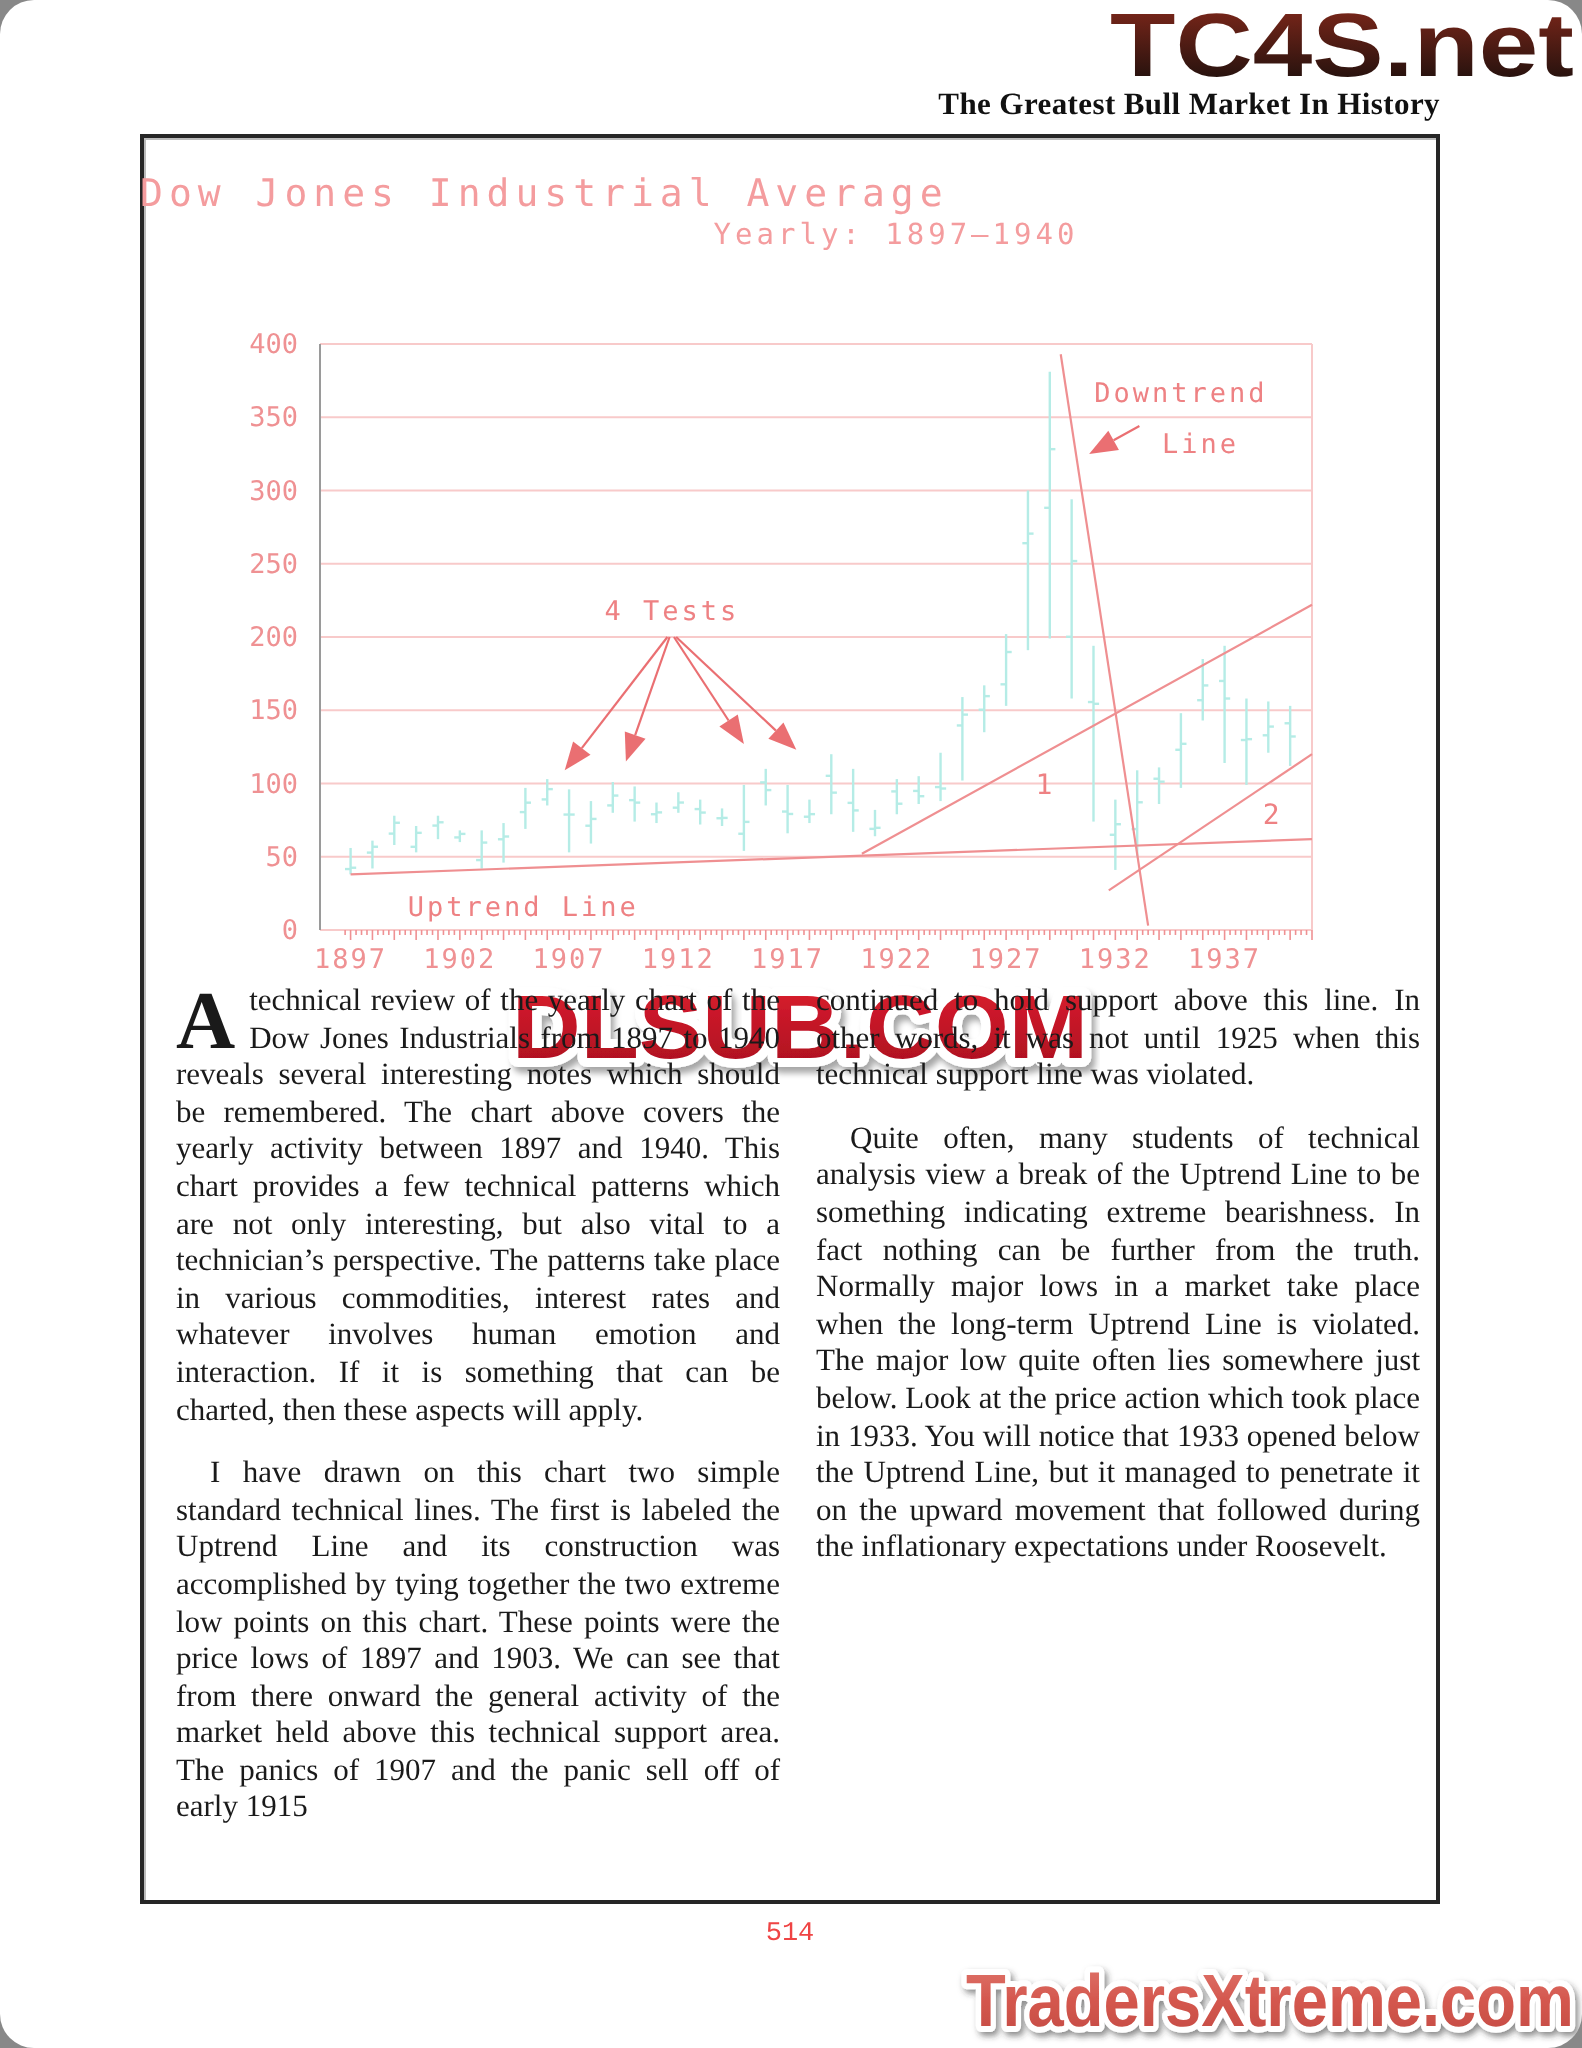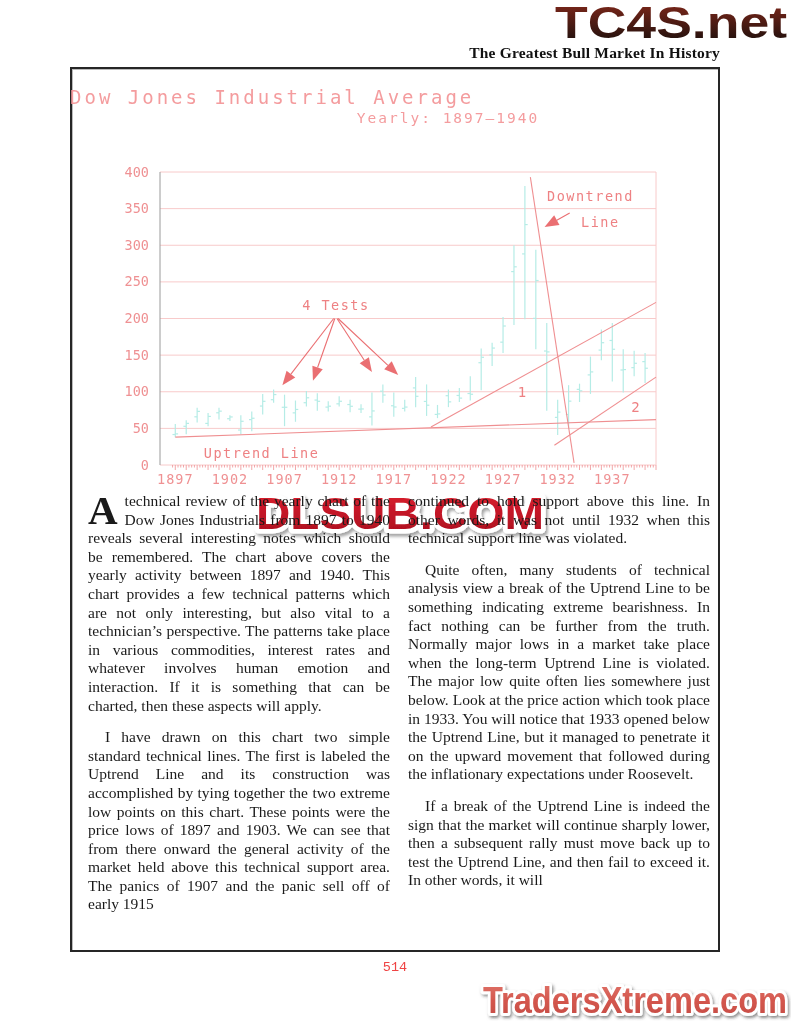--- a/index.html
+++ b/index.html
@@ -1,17 +1,17 @@
 <!DOCTYPE html>
 <html><head>
 <meta charset="utf-8">
 <style>
   html,body{margin:0;padding:0;background:#888;}
   #page{position:relative;width:791px;height:1024px;background:#ffffff;overflow:hidden;
-        font-family:"Liberation Serif",serif;color:#1a1a1a;margin:0 auto;}
+        font-family:"Liberation Serif",serif;color:#1a1a1a;margin:0 auto;border-radius:17px;}
   .abs{position:absolute;}
   #tagline{left:420px;top:44px;width:300px;text-align:right;
            font-size:15.5px;font-weight:600;color:#111;letter-spacing:.2px;}
   #main-box{left:70px;top:67px;width:646px;height:881px;border:2px solid #262626;
             box-shadow:1px 1px 0 #bbb inset;}
   #chart-title{left:70px;top:86px;width:764px;color:#f49c9e;
                font-family:"DejaVu Sans Mono",monospace;font-size:19px;letter-spacing:3px;}
   #chart-subtitle{left:70px;top:110px;width:756px;text-align:center;color:#f49c9e;
                font-family:"DejaVu Sans Mono",monospace;font-size:14.5px;letter-spacing:2px;}
   #chart-svg{left:80px;top:145px;}
@@ -438,23 +438,22 @@
     </defs>
     <text class="logo" x="150" y="45" text-anchor="middle" font-size="45" textLength="288" lengthAdjust="spacingAndGlyphs" stroke="#ffffff" stroke-width="9" paint-order="stroke" stroke-linejoin="round" fill="url(#wm-grad)" filter="url(#wm-shadow)">DLSUB.COM</text>
   </svg>
 
   <div class="abs" id="columns">
     <div class="col">
       <p class="first"><span class="dropcap">A</span><span>technical review of the yearly chart of the Dow Jones Industrials from 1897 to 1940 reveals several interesting notes which should be remembered.  The chart above covers the yearly activity between 1897 and 1940.  This chart provides a few technical patterns which are not only interesting, but also vital to a technician’s perspective.  The patterns take place in various commodities, interest rates and whatever involves human emotion and interaction.  If it is something that can be charted, then these aspects will apply.</span></p>
       <p>I have drawn on this chart two simple standard technical lines.  The first is labeled the Uptrend Line and its construction was accomplished by tying together the two extreme low points on this chart.  These points were the price lows of 1897 and 1903.  We can see that from there onward the general activity of the market held above this technical support area.  The panics of 1907 and the panic sell off of early 1915</p>
     </div>
     <div class="col">
-      <p class="first">continued to hold support above this line.  In other words, it was not until 1932 when this technical support line was violated.</p>
+      <p class="first">continued to hold support above this line.  In other words, it was not until 1925 when this technical support line was violated.</p>
       <p>Quite often, many students of technical analysis view a break of the Uptrend Line to be something indicating extreme bearishness.  In fact nothing can be further from the truth.  Normally major lows in a market take place when the long-term Uptrend Line is violated.  The major low quite often lies somewhere just below.  Look at the price action which took place in 1933.  You will notice that 1933 opened below the Uptrend Line, but it managed to penetrate it on the upward movement that followed during the inflationary expectations under Roosevelt.</p>
-      <p>If a break of the Uptrend Line is indeed the sign that the market will continue sharply lower, then a subsequent rally must move back up to test the Uptrend Line, and then fail to exceed it.  In other words, it will</p>
     </div>
   </div>
 
   <div class="abs" id="page-number">514</div>
 
   <svg class="abs" style="left:476px;top:975px;" width="315" height="49">
     <defs>
       <filter id="tx-shadow" x="-20%" y="-20%" width="140%" height="140%">
         <feDropShadow dx="1.5" dy="2" stdDeviation="1.5" flood-color="#333333" flood-opacity="0.55"></feDropShadow>
       </filter>

